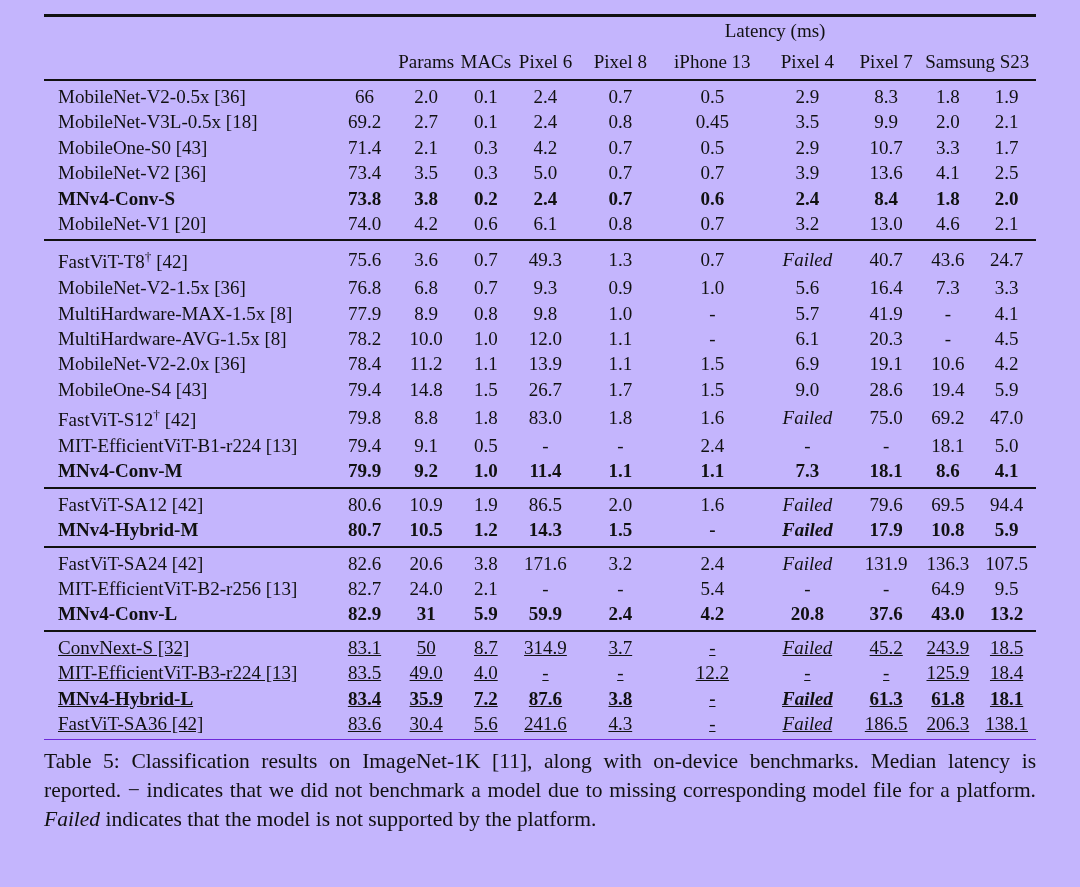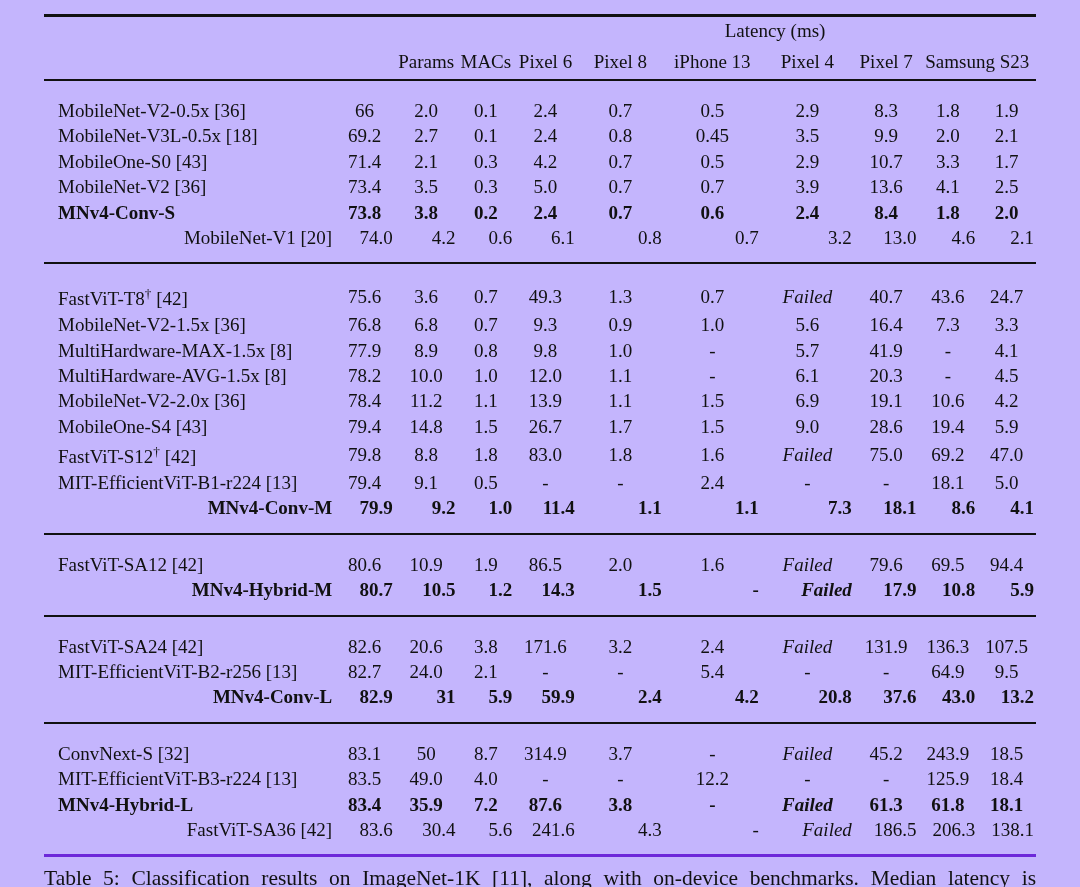--- a/index.html
+++ b/index.html
@@ -39,45 +39,45 @@
     text-align: left;
     padding-left: 14px;
   }
   table.results tbody {
     border-top: 2px solid #111;
   }
   table.results tbody:first-of-type {
     border-top: none;
   }
   table.results tbody:last-of-type {
-    border-bottom: 3px solid #6d28d9;
+    border-bottom: 1px solid #6d28d9;
+    text-decoration: underline;
   }
   table.results td {
     text-align: center;
     padding: 0 2px;
     line-height: 25.4px;
     white-space: nowrap;
     overflow: hidden;
   }
   table.results td.model-cell {
     text-align: left;
     padding-left: 14px;
   }
   table.results tr.bold-row td {
     font-weight: bold;
   }
   table.results td.failed {
     font-style: italic;
   }
   table.results tbody tr:first-child td {
-    padding-top: 17px;
+    padding-top: 3px;
   }
   table.results tbody tr:last-child td {
-    padding-bottom: 12px;
-    text-align: right;
+    padding-bottom: 3px;
   }
   sup { font-size: 0.7em; }
   .caption {
     margin-top: 7px;
     font-size: 21.5px;
     line-height: 29px;
     text-align: justify;
     color: #111;
   }
   .caption .cap-bold { font-weight: normal; }

